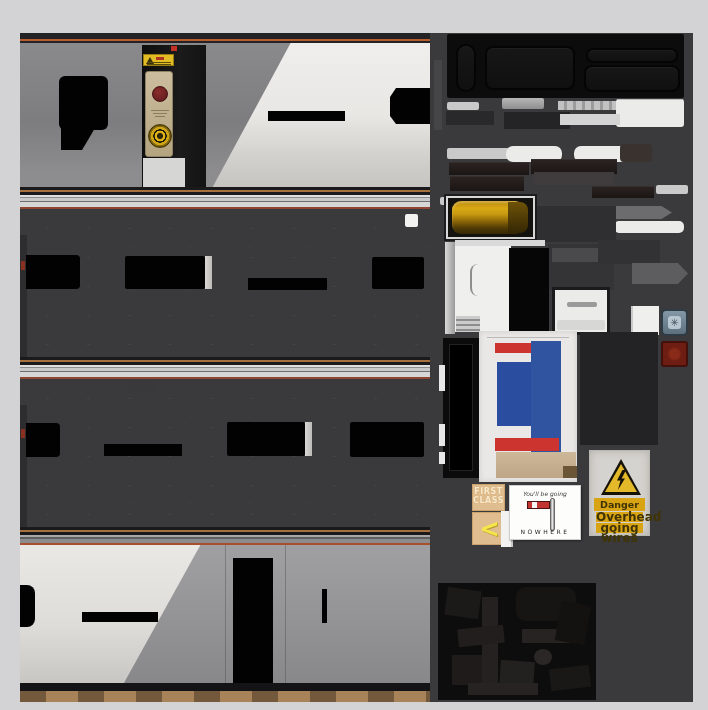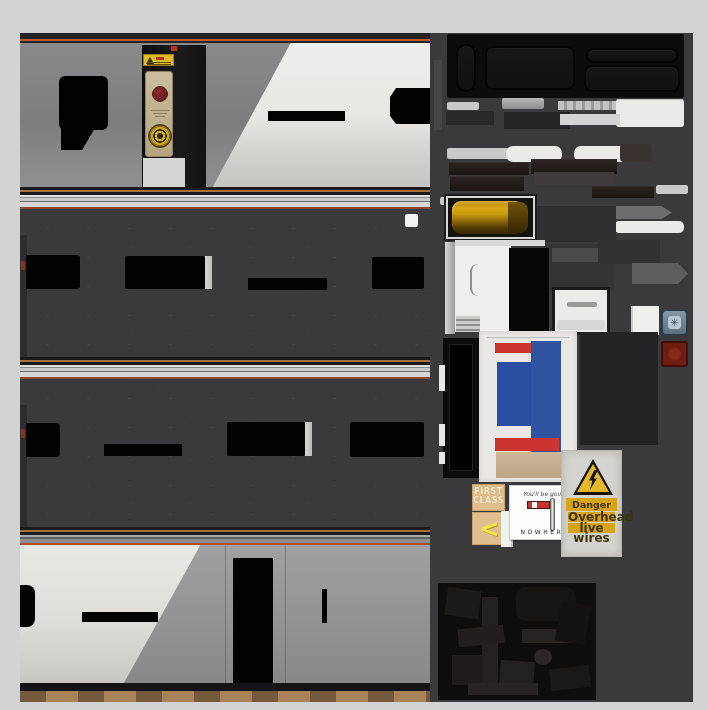--- a/index.html
+++ b/index.html
@@ -272,27 +272,27 @@
 
   <div class="abs nw-sign" style="left:489px;top:452px;width:72px;height:55px">
     <span class="abs nw-top">You'll be going</span>
     <span class="abs pole"></span>
     <span class="abs arm">
       <i class="abs armstripe"></i>
     </span>
     <span class="abs nw-bot">NOWHERE</span>
   </div>
 
-  <div class="abs danger" style="left:541px;top:417px;width:61px;height:107px">
+  <div class="abs danger" style="left:569px;top:417px;width:61px;height:86px">
     <span class="abs tri-outer"></span>
     <span class="abs tri-inner"></span>
     <span class="abs bolt"></span>
     <span class="abs d-title">Danger</span>
     <span class="abs d-sub" style="top:61px">Overhead</span>
-    <span class="abs d-sub" style="top:72px">live wires</span>
+    <span class="abs d-sub" style="top:72px">going wires</span>
   </div>
 
   <div class="abs darktex" style="left:418px;top:550px;width:158px;height:117px">
     <i style="left:8px;top:6px;width:34px;height:28px;background:#1c1a19;transform:rotate(8deg)"></i>
     <i style="left:78px;top:4px;width:60px;height:34px;background:#171514;border-radius:10px"></i>
     <i style="left:44px;top:14px;width:16px;height:86px;background:#242120"></i>
     <i style="left:20px;top:44px;width:46px;height:18px;background:#211e1d;transform:rotate(-6deg)"></i>
     <i style="left:84px;top:46px;width:54px;height:14px;background:#262322"></i>
     <i style="left:96px;top:66px;width:18px;height:16px;background:#2b2726;border-radius:50%"></i>
     <i style="left:14px;top:72px;width:30px;height:30px;background:#1e1b1a"></i>

